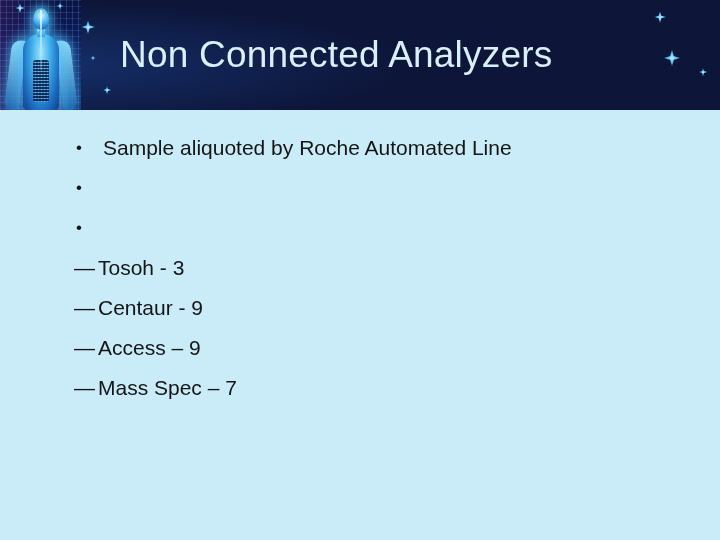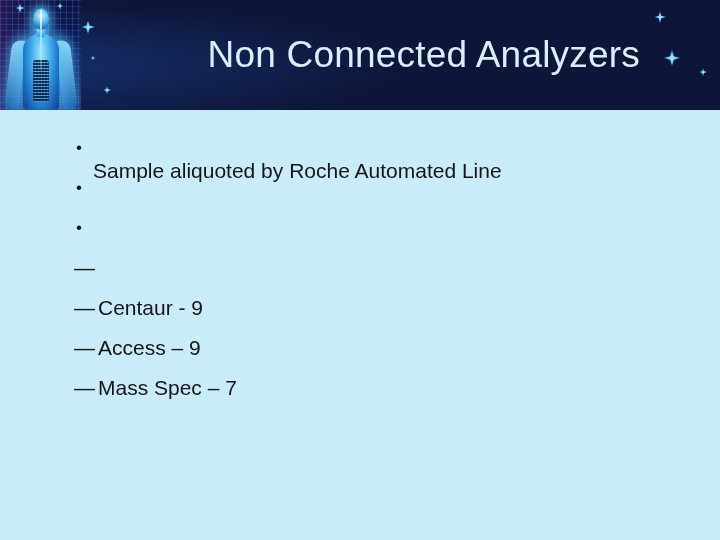--- a/index.html
+++ b/index.html
@@ -116,21 +116,21 @@
     clip-path: polygon(50% 0%, 60% 40%, 100% 50%, 60% 60%, 50% 100%, 40% 60%, 0% 50%, 40% 40%);
     pointer-events: none;
   }
 
   
   #title {
     position: absolute;
     left: 120px;
     top: 33px;
     width: 520px;
-    text-align: right;
+    text-align: left;
     color: #d9effb;
     font-size: 37px;
     line-height: 44px;
     font-weight: 400;
     letter-spacing: 0.2px;
     white-space: nowrap;
   }
 
   
   #content {
@@ -153,21 +153,21 @@
   }
 
   .marker {
     position: absolute;
     top: 0;
     height: 40px;
     line-height: 40px;
     color: #151515;
   }
   .bullet-line .marker { left: 76px; font-size: 17px; }
-  .bullet-line .txt    { left: 93px; margin-top: 23px; }
+  .bullet-line .txt    { left: 103px; }
 
   .dash-line .marker { left: 74px; font-size: 21px; }
   .dash-line .txt    { left: 98px; }
 
   .txt {
     position: absolute;
     top: 0;
     height: 40px;
     line-height: 40px;
   }
@@ -213,20 +213,21 @@
           <span class="txt">Sample aliquoted by Roche Automated Line</span>
         </div>
         <div class="line bullet-line" style="top: 58px;">
           <span class="marker">•</span>
         </div>
         <div class="line bullet-line" style="top: 98px;">
           <span class="marker">•</span>
         </div>
         <div class="line dash-line" style="top: 138px;">
           <span class="marker">—</span>
+          <span class="txt">Tosoh - 3</span>
         </div>
         <div class="line dash-line" style="top: 178px;">
           <span class="marker">—</span>
           <span class="txt">Centaur - 9</span>
         </div>
         <div class="line dash-line" style="top: 218px;">
           <span class="marker">—</span>
           <span class="txt">Access – 9</span>
         </div>
         <div class="line dash-line" style="top: 258px;">

